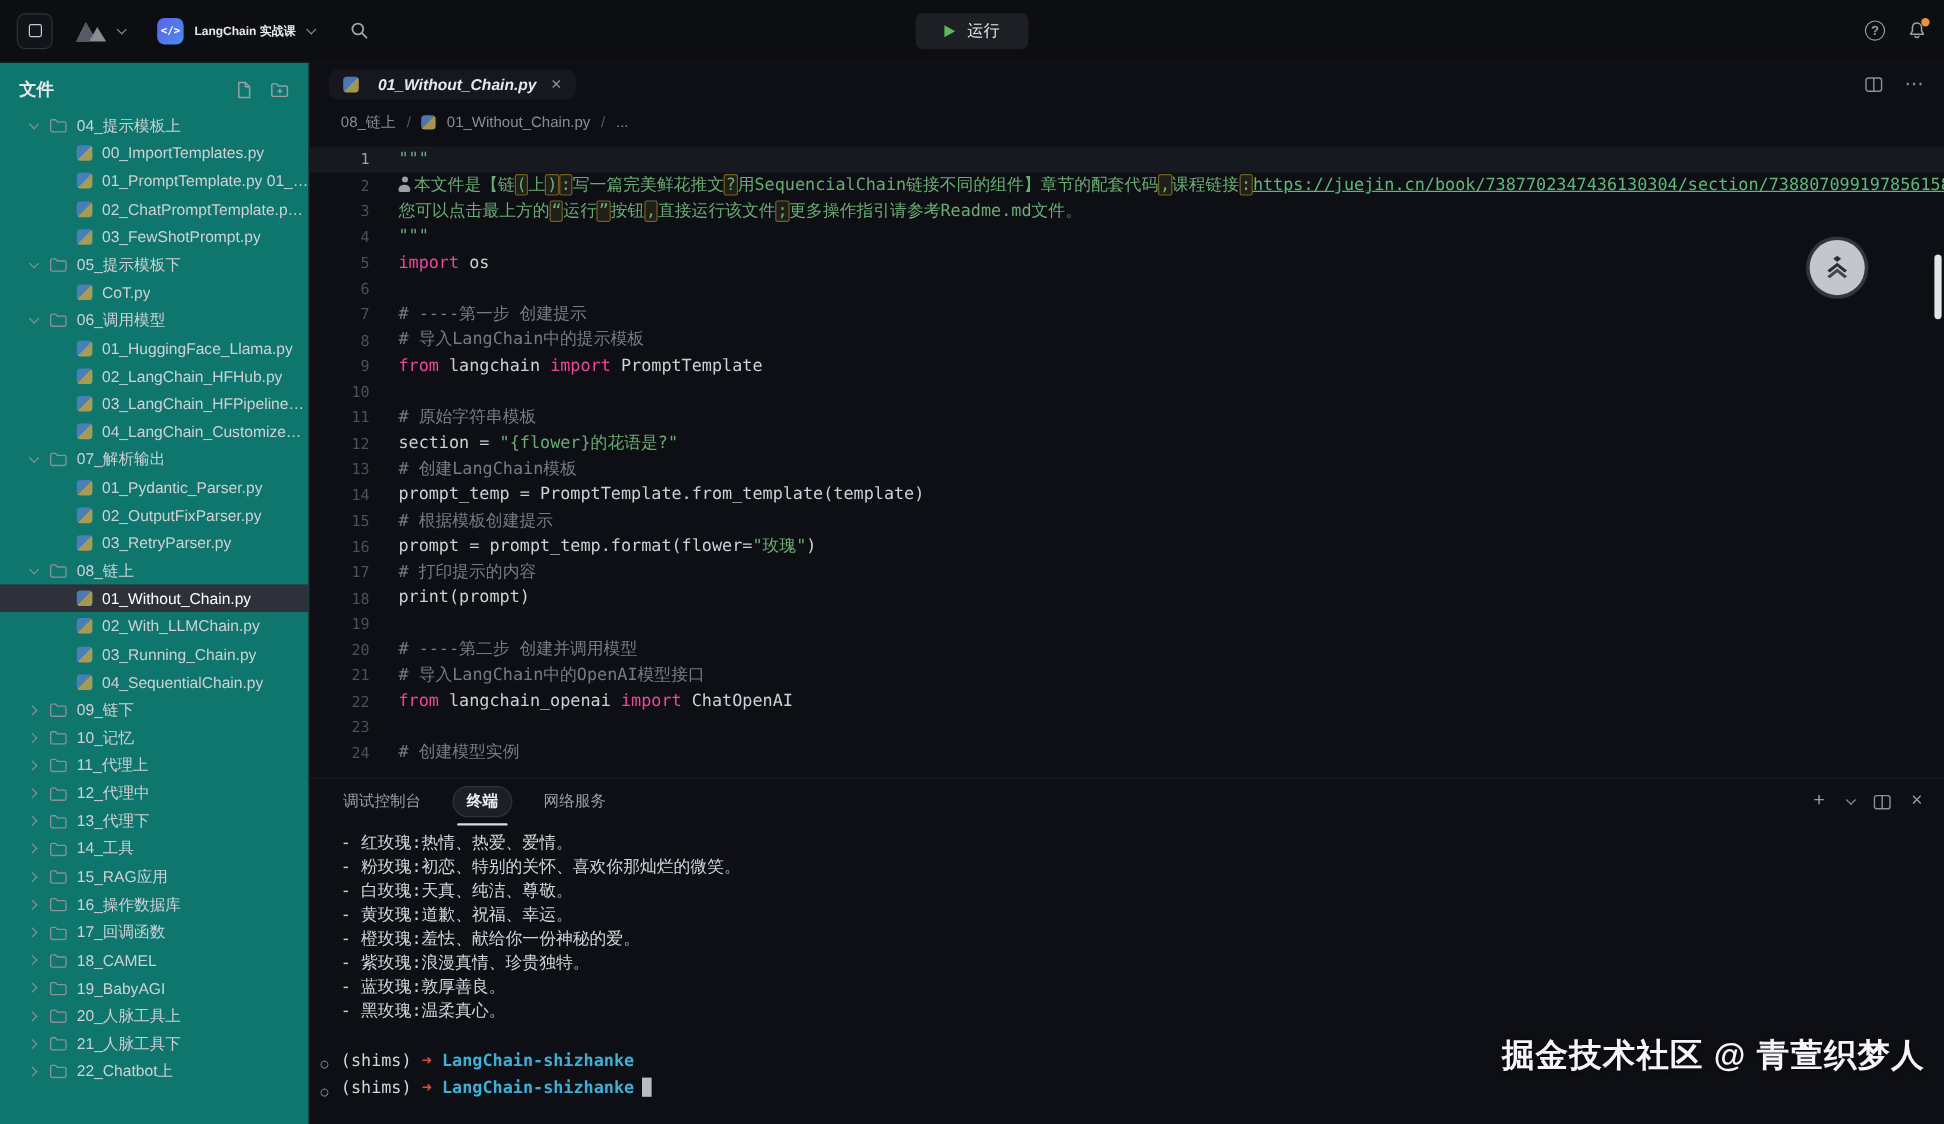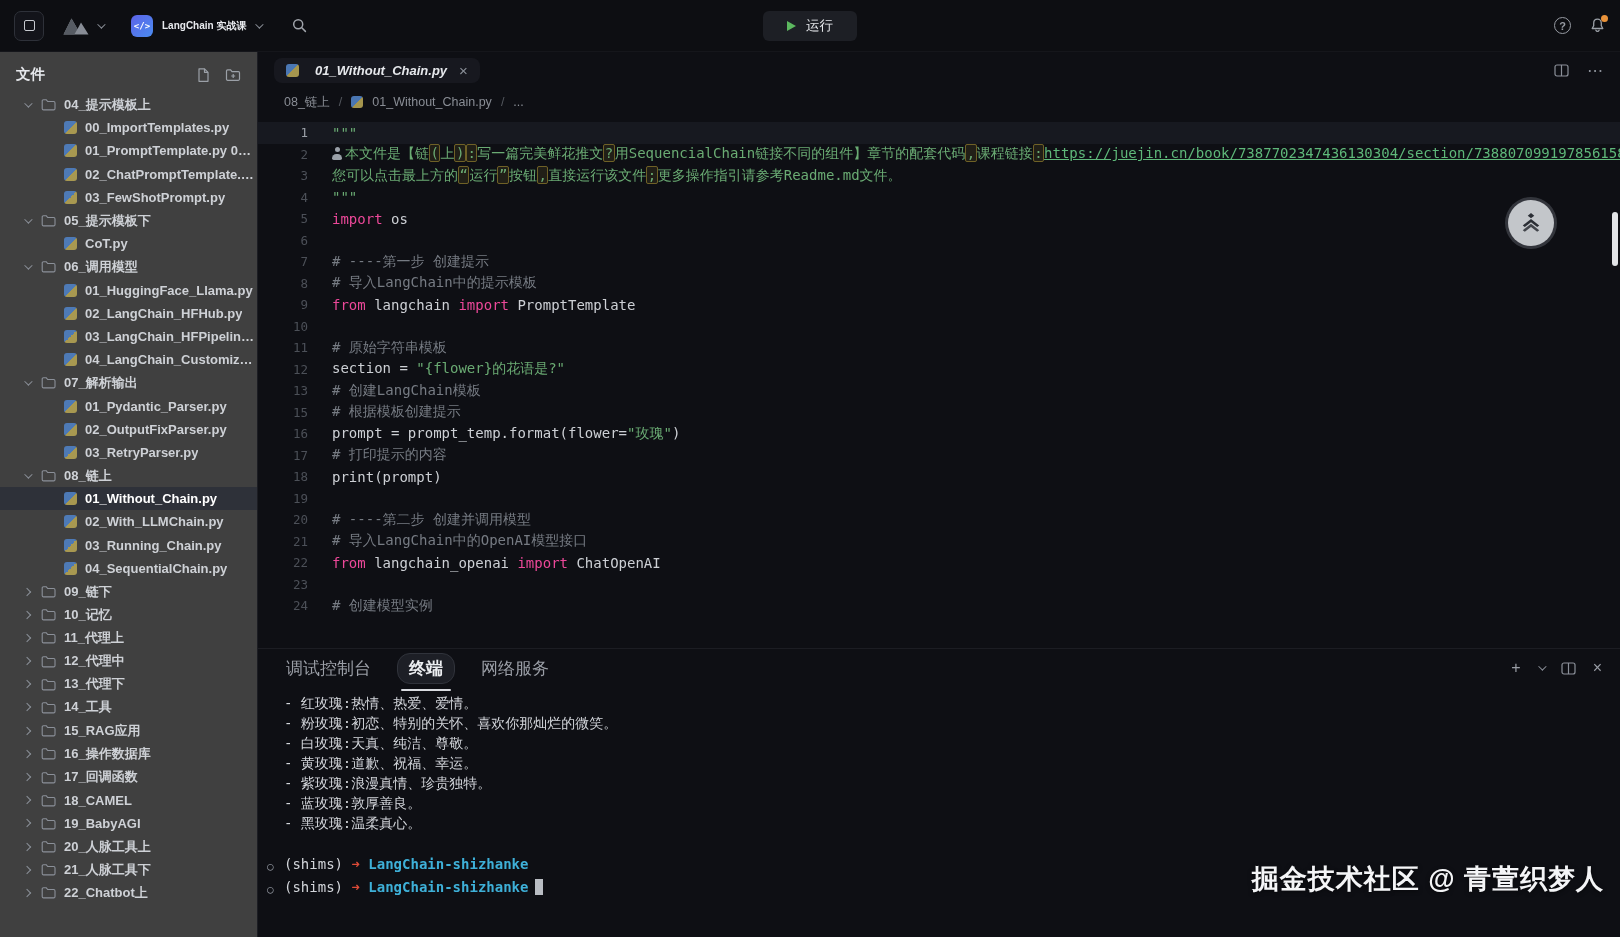--- a/index.html
+++ b/index.html
@@ -22,26 +22,26 @@
   .run-btn{position:absolute;left:50%;top:11px;transform:translateX(-50%);height:30px;background:#1d1f25;border-radius:6px;display:flex;align-items:center;gap:10px;padding:0 24px;cursor:pointer;}
   .play-tri{width:0;height:0;border-left:9px solid #5cb85f;border-top:5.5px solid transparent;border-bottom:5.5px solid transparent;}
   .run-label{font-size:13.5px;color:#e4e6ea;}
   .tb-right{margin-left:auto;display:flex;align-items:center;gap:18px;}
   .icon-btn{cursor:pointer;position:relative;display:flex;align-items:center;}
   .q-circle{width:17px;height:17px;border:1.4px solid #979ba3;border-radius:50%;color:#979ba3;font-size:11px;font-weight:700;display:flex;align-items:center;justify-content:center;}
   .bell .dot{position:absolute;top:-2px;right:-2px;width:7px;height:7px;border-radius:50%;background:#e8923a;}
 
   
   .main{display:flex;height:885px;}
-  .sidebar{width:258px;border-right:1px solid #1c1d23;display:flex;flex-direction:column;background:#404040;flex:none;}
+  .sidebar{width:258px;border-right:1px solid #1c1d23;display:flex;flex-direction:column;background:#0f766e;flex:none;}
   .sb-header{display:flex;align-items:center;padding:13px 16px 9px 16px;}
   .sb-title{font-size:14.5px;font-weight:700;color:#e6e8ec;flex:1;}
   .sb-icons{display:flex;gap:14px;align-items:center;}
   .sb-icons span{cursor:pointer;}
-  .tree{flex:1;overflow:hidden;font-weight:bold;}
+  .tree{flex:1;overflow:hidden;}
   .tree-row{height:23.2px;display:flex;align-items:center;padding-left:24px;font-size:13px;color:#ced1d6;cursor:pointer;white-space:nowrap;}
   .tree-row.selected{background:#2e3139;color:#ffffff;}
   .tree-row .chev{margin-right:11px;flex:none;}
   .folder-ic{margin-right:8px;display:flex;flex:none;}
   .file-indent{width:40px;flex:none;}
   .py-ic{width:13px;height:13px;border-radius:3px;background:linear-gradient(135deg,#4f7fc0 0 50%,#b1a052 50% 100%);margin-right:8px;flex:none;opacity:.92;}
   .py-ic.small{width:12px;height:12px;margin-right:0;}
   .tree-label{overflow:hidden;text-overflow:ellipsis;}
 
   .editor-col{flex:1;display:flex;flex-direction:column;min-width:0;background:#0e0f14;}
@@ -69,21 +69,21 @@
   .tk-txt{color:#cdd0d5;}
   .tk-amb{border:1px solid #6f6126;background:rgba(120,104,40,.18);border-radius:2px;color:#6aab73;padding:0 .5px;}
   .person-icon{display:inline-block;width:10px;height:13px;margin:0 3px 0 0;position:relative;vertical-align:-2px;}
   .person-icon::before{content:'';position:absolute;top:0;left:2.5px;width:5px;height:5px;border-radius:50%;background:#9aa0a8;}
   .person-icon::after{content:'';position:absolute;bottom:0;left:0;width:10px;height:6px;border-radius:5px 5px 2px 2px;background:#9aa0a8;}
 
   
   .bottom-panel{height:289px;border-top:1px solid #1c1d23;display:flex;flex-direction:column;background:#0e0f14;flex:none;}
   .panel-header{height:38px;display:flex;align-items:center;padding:0 18px 0 26px;flex:none;}
   .panel-tabs{display:flex;gap:24px;align-items:center;}
-  .ptab{font-size:17px;color:#9a9ea6;cursor:pointer;position:relative;padding:4px 2px;}
+  .ptab{font-size:13px;color:#9a9ea6;cursor:pointer;position:relative;padding:4px 2px;}
   .ptab.active{color:#eceef1;background:#1d1f26;border:1px solid #30333b;border-radius:13px;padding:3px 11px;font-weight:600;}
   .ptab.active::after{content:'';position:absolute;left:3px;right:3px;bottom:-8px;height:2px;background:#d9dbe0;border-radius:1px;}
   .panel-toolbar{margin-left:auto;display:flex;align-items:center;gap:17px;color:#9a9ea6;font-size:16px;}
   .panel-toolbar span{cursor:pointer;display:flex;align-items:center;}
   .terminal{flex:1;padding:6px 20px 8px 26px;font-family:"DejaVu Sans Mono",monospace;font-size:14px;line-height:20px;color:#d2d5da;overflow:hidden;}
   .term-line{white-space:pre-wrap;min-height:20px;}
   .prompt-row{position:relative;line-height:23px;min-height:23px;}
   .prompt-icon{position:absolute;left:-17px;top:2px;color:#8b9099;font-size:11px;}
   .p-arrow{color:#de4b38;font-weight:700;}
   .p-dir{color:#3eb0d8;font-weight:700;}
@@ -444,20 +444,21 @@
         <div class="code-line" data-interactable="true"><span class="gutter" data-interactable="false">4</span><span class="line-content" data-interactable="false"><span class="tk-doc">"""</span></span></div>
         <div class="code-line" data-interactable="true"><span class="gutter" data-interactable="false">5</span><span class="line-content" data-interactable="false"><span class="tk-kw">import</span><span class="tk-txt"> os</span></span></div>
         <div class="code-line" data-interactable="true"><span class="gutter" data-interactable="false">6</span><span class="line-content" data-interactable="false"></span></div>
         <div class="code-line" data-interactable="true"><span class="gutter" data-interactable="false">7</span><span class="line-content" data-interactable="false"><span class="tk-com"># ----第一步 创建提示</span></span></div>
         <div class="code-line" data-interactable="true"><span class="gutter" data-interactable="false">8</span><span class="line-content" data-interactable="false"><span class="tk-com"># 导入LangChain中的提示模板</span></span></div>
         <div class="code-line" data-interactable="true"><span class="gutter" data-interactable="false">9</span><span class="line-content" data-interactable="false"><span class="tk-kw">from</span><span class="tk-txt"> langchain </span><span class="tk-kw">import</span><span class="tk-txt"> PromptTemplate</span></span></div>
         <div class="code-line" data-interactable="true"><span class="gutter" data-interactable="false">10</span><span class="line-content" data-interactable="false"></span></div>
         <div class="code-line" data-interactable="true"><span class="gutter" data-interactable="false">11</span><span class="line-content" data-interactable="false"><span class="tk-com"># 原始字符串模板</span></span></div>
         <div class="code-line" data-interactable="true"><span class="gutter" data-interactable="false">12</span><span class="line-content" data-interactable="false"><span class="tk-txt">section = </span><span class="tk-str">"{flower}的花语是?"</span></span></div>
         <div class="code-line" data-interactable="true"><span class="gutter" data-interactable="false">13</span><span class="line-content" data-interactable="false"><span class="tk-com"># 创建LangChain模板</span></span></div>
+        <div class="code-line" data-interactable="true"><span class="gutter" data-interactable="false">14</span><span class="line-content" data-interactable="false"><span class="tk-txt">prompt_temp = PromptTemplate.from_template(template)</span></span></div>
         <div class="code-line" data-interactable="true"><span class="gutter" data-interactable="false">15</span><span class="line-content" data-interactable="false"><span class="tk-com"># 根据模板创建提示</span></span></div>
         <div class="code-line" data-interactable="true"><span class="gutter" data-interactable="false">16</span><span class="line-content" data-interactable="false"><span class="tk-txt">prompt = prompt_temp.format(flower=</span><span class="tk-str">"玫瑰"</span><span class="tk-txt">)</span></span></div>
         <div class="code-line" data-interactable="true"><span class="gutter" data-interactable="false">17</span><span class="line-content" data-interactable="false"><span class="tk-com"># 打印提示的内容</span></span></div>
         <div class="code-line" data-interactable="true"><span class="gutter" data-interactable="false">18</span><span class="line-content" data-interactable="false"><span class="tk-txt">print(prompt)</span></span></div>
         <div class="code-line" data-interactable="true"><span class="gutter" data-interactable="false">19</span><span class="line-content" data-interactable="false"></span></div>
         <div class="code-line" data-interactable="true"><span class="gutter" data-interactable="false">20</span><span class="line-content" data-interactable="false"><span class="tk-com"># ----第二步 创建并调用模型</span></span></div>
         <div class="code-line" data-interactable="true"><span class="gutter" data-interactable="false">21</span><span class="line-content" data-interactable="false"><span class="tk-com"># 导入LangChain中的OpenAI模型接口</span></span></div>
         <div class="code-line" data-interactable="true"><span class="gutter" data-interactable="false">22</span><span class="line-content" data-interactable="false"><span class="tk-kw">from</span><span class="tk-txt"> langchain_openai </span><span class="tk-kw">import</span><span class="tk-txt"> ChatOpenAI</span></span></div>
         <div class="code-line" data-interactable="true"><span class="gutter" data-interactable="false">23</span><span class="line-content" data-interactable="false"></span></div>
         <div class="code-line" data-interactable="true"><span class="gutter" data-interactable="false">24</span><span class="line-content" data-interactable="false"><span class="tk-com"># 创建模型实例</span></span></div>
@@ -482,20 +483,21 @@
               </svg>
           </span>
           <span data-interactable="true">×</span>
         </div>
       </div>
       <div class="terminal" data-interactable="true">
           <div class="term-line" data-interactable="false">- 红玫瑰:热情、热爱、爱情。</div>
           <div class="term-line" data-interactable="false">- 粉玫瑰:初恋、特别的关怀、喜欢你那灿烂的微笑。</div>
           <div class="term-line" data-interactable="false">- 白玫瑰:天真、纯洁、尊敬。</div>
           <div class="term-line" data-interactable="false">- 黄玫瑰:道歉、祝福、幸运。</div>
+          <div class="term-line" data-interactable="false">- 橙玫瑰:羞怯、献给你一份神秘的爱。</div>
           <div class="term-line" data-interactable="false">- 紫玫瑰:浪漫真情、珍贵独特。</div>
           <div class="term-line" data-interactable="false">- 蓝玫瑰:敦厚善良。</div>
           <div class="term-line" data-interactable="false">- 黑玫瑰:温柔真心。</div>
           <div class="term-line" data-interactable="false">&nbsp;</div>
           <div class="term-line prompt-row" data-interactable="false"><span class="prompt-icon" data-interactable="false">○</span><span class="p-env" data-interactable="false">(shims)</span> <span class="p-arrow" data-interactable="false">➜</span> <span class="p-dir" data-interactable="false">LangChain-shizhanke</span></div>
           <div class="term-line prompt-row" data-interactable="false"><span class="prompt-icon" data-interactable="false">○</span><span class="p-env" data-interactable="false">(shims)</span> <span class="p-arrow" data-interactable="false">➜</span> <span class="p-dir" data-interactable="false">LangChain-shizhanke</span><span class="cursor-block" data-interactable="false"></span></div>
         </div>
     </div>
   </div>
 </div>

